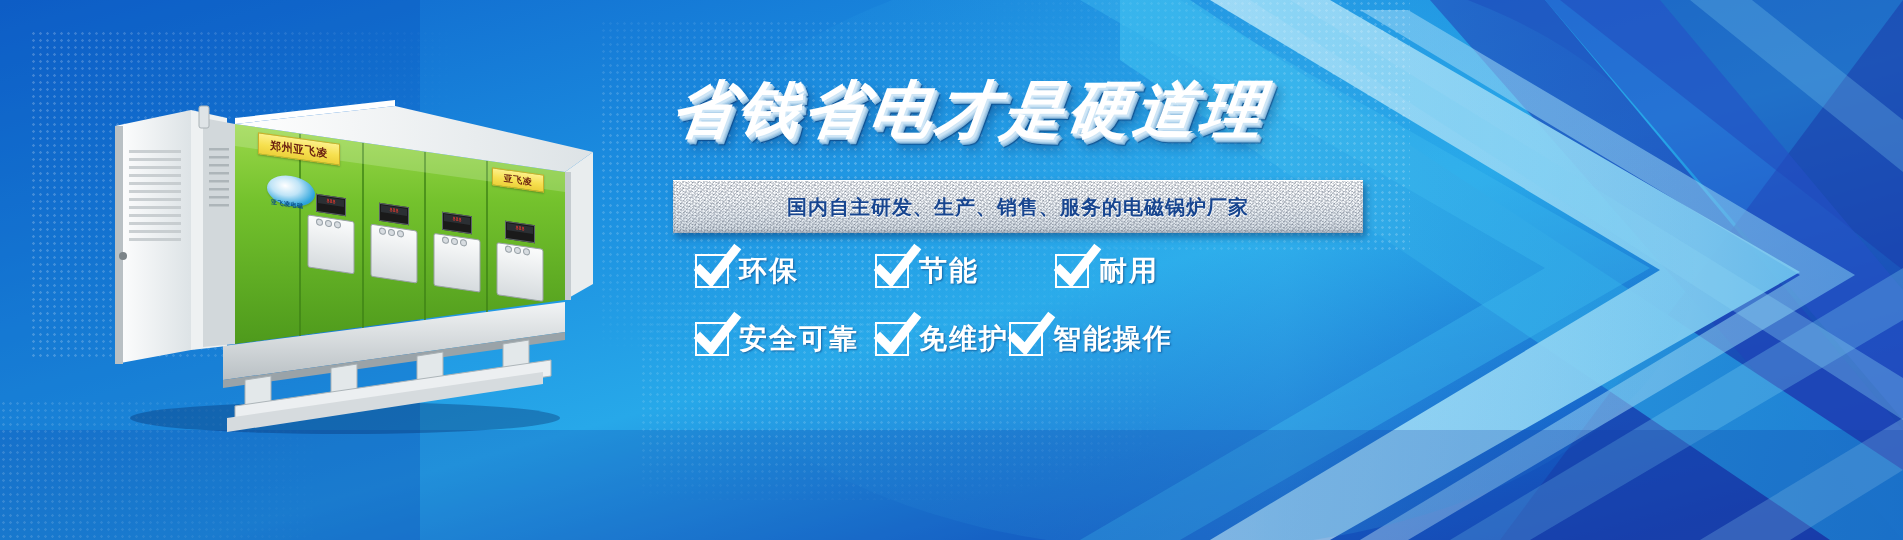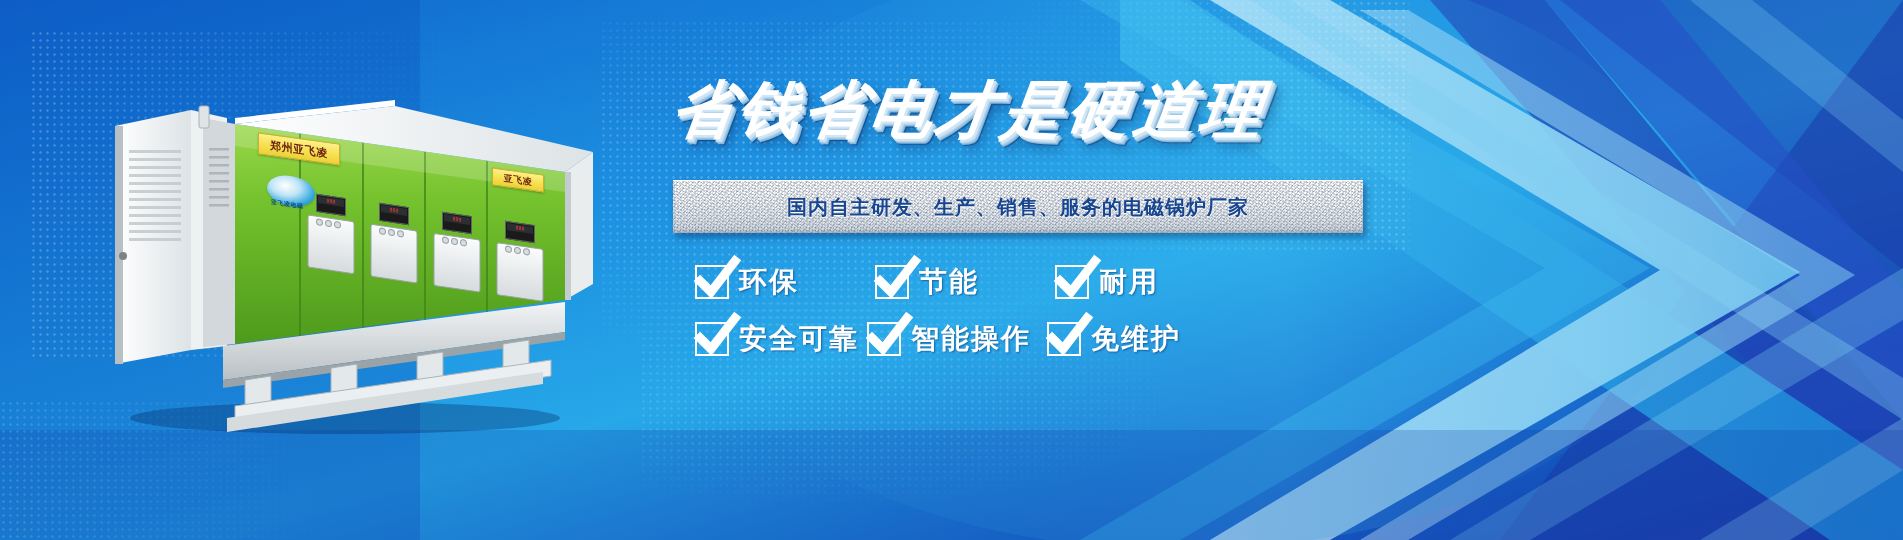--- a/index.html
+++ b/index.html
@@ -64,21 +64,21 @@
     display:flex;align-items:center;justify-content:center;height:100%;
     font-size:20px;font-weight:bold;letter-spacing:1px;color:#17458f;
     text-shadow:0 1px 0 rgba(255,255,255,.9), 1px 1px 2px rgba(255,255,255,.6);
     font-family:"DejaVu Sans","Liberation Sans",sans-serif;
     white-space:nowrap;
   }
 
   
   #features{position:absolute;left:695px;top:252px;width:720px;height:130px;}
   .frow{position:absolute;display:flex;align-items:center;}
-  .frow.r1{left:0px;top:11px;}
+  .frow.r1{left:0px;top:0px;}
   .frow.r2{left:0px;top:68px;}
   .feat{display:flex;align-items:center;white-space:nowrap;}
   .cbox{
     position:relative;width:34px;height:34px;flex:0 0 34px;
     border:2px solid #ffffff;box-sizing:border-box;margin-right:10px;
   }
   .cbox svg{position:absolute;left:-5px;top:-12px;width:48px;height:48px;overflow:visible;}
   .flabel{
     font-size:28px;font-weight:bold;color:#ffffff;letter-spacing:2px;
     font-family:"DejaVu Sans","Liberation Sans",sans-serif;
@@ -366,41 +366,41 @@
         <span class="cbox">
           <svg viewBox="0 0 48 48">
               <path d="M8 26 L19 37 L43 6" fill="none" stroke="#ffffff" stroke-width="9" stroke-linecap="square" stroke-linejoin="miter"></path>
             </svg>
         </span>
         <span class="flabel">耐用</span>
       </div>
     </div>
 
     <div class="frow r2">
-      <div class="feat" style="margin-right:8px;">
+      <div class="feat" style="margin-right:16px;">
         <span class="cbox">
           <svg viewBox="0 0 48 48">
               <path d="M8 26 L19 37 L43 6" fill="none" stroke="#ffffff" stroke-width="9" stroke-linecap="square" stroke-linejoin="miter"></path>
             </svg>
         </span>
         <span class="flabel">安全可靠</span>
       </div>
+      <div class="feat">
+        <span class="cbox">
+          <svg viewBox="0 0 48 48">
+              <path d="M8 26 L19 37 L43 6" fill="none" stroke="#ffffff" stroke-width="9" stroke-linecap="square" stroke-linejoin="miter"></path>
+            </svg>
+        </span>
+        <span class="flabel">免维护</span>
+      </div>
       <div class="feat" style="margin-right:16px;">
         <span class="cbox">
           <svg viewBox="0 0 48 48">
               <path d="M8 26 L19 37 L43 6" fill="none" stroke="#ffffff" stroke-width="9" stroke-linecap="square" stroke-linejoin="miter"></path>
             </svg>
         </span>
         <span class="flabel">智能操作</span>
       </div>
-      <div class="feat">
-        <span class="cbox">
-          <svg viewBox="0 0 48 48">
-              <path d="M8 26 L19 37 L43 6" fill="none" stroke="#ffffff" stroke-width="9" stroke-linecap="square" stroke-linejoin="miter"></path>
-            </svg>
-        </span>
-        <span class="flabel">免维护</span>
-      </div>
     </div>
 
   </div>
 
 </div>
 
 </body></html>

